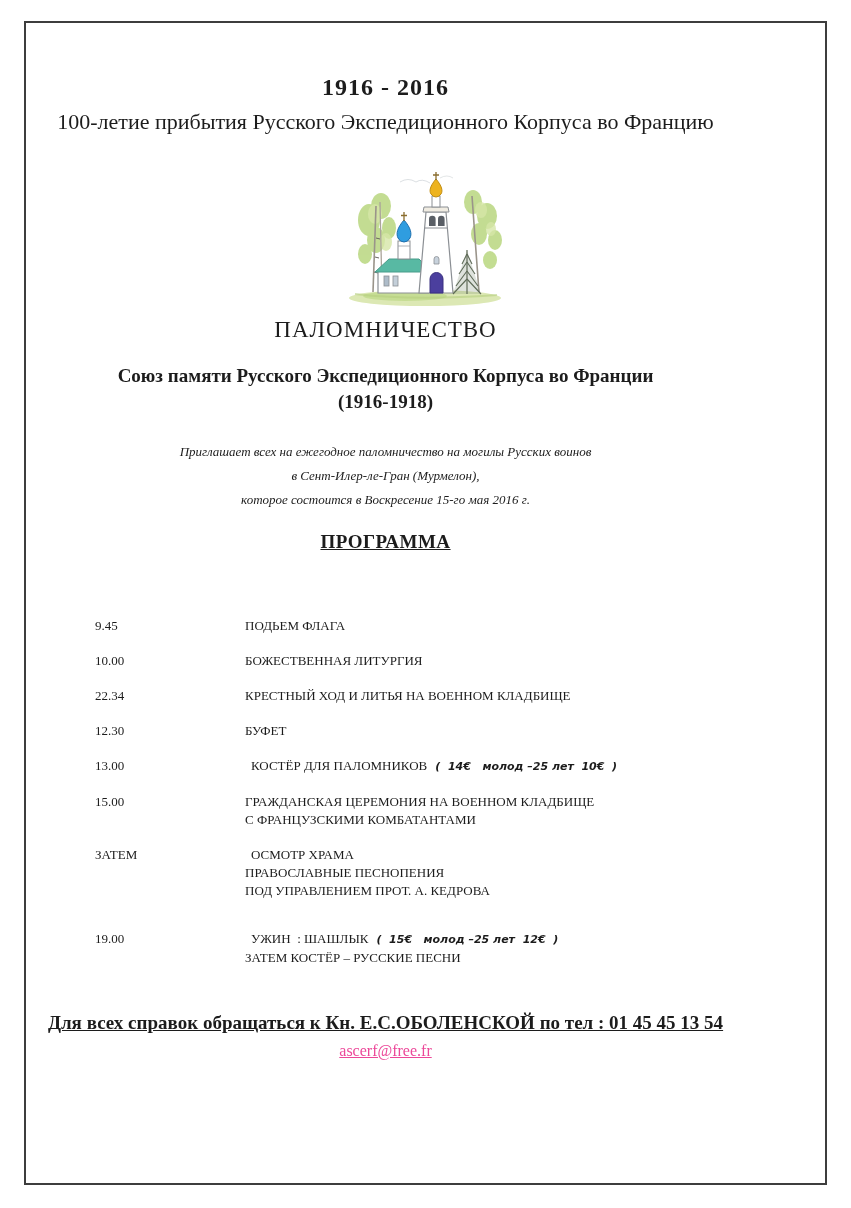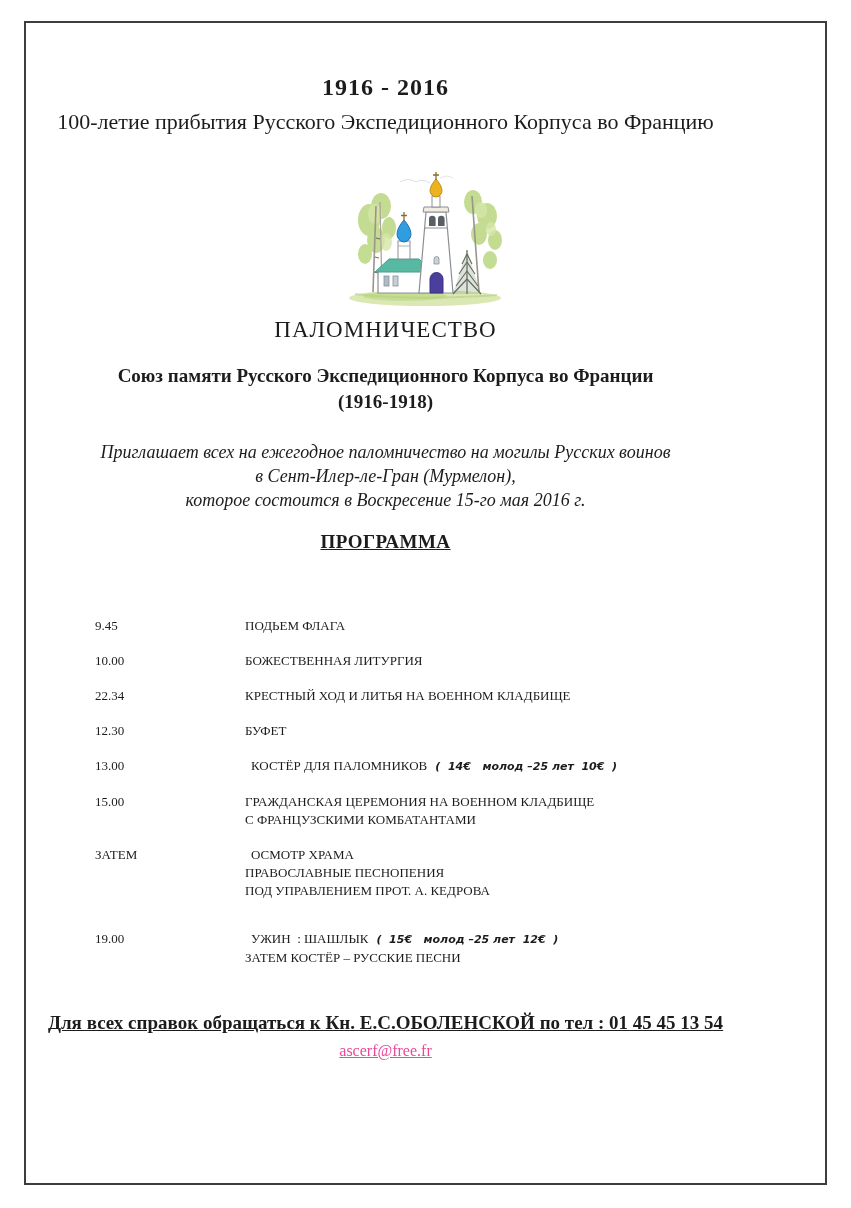--- a/index.html
+++ b/index.html
@@ -18,21 +18,21 @@
     width: 799px; height: 1160px;
     border: 2px solid #3d3d3d;
   }
   .centered { position: absolute; left: 26px; width: 719px; text-align: center; }
 
   .title   { top: 74px;  font-size: 24px; font-weight: bold; letter-spacing: 1px; margin: 0; }
   .subtitle{ top: 107px; font-size: 22px; line-height: 30px; }
   .church  { position: absolute; top: 170px; left: 50%; transform: translateX(-50%); width: 162px; height: 140px; }
   .heading { top: 317px; font-size: 23px; letter-spacing: 1px; }
   .org     { top: 363px; font-size: 19px; font-weight: bold; line-height: 26px; }
-  .invite  { top: 440px; font-size: 18px; font-style: italic; line-height: 24px; }
+  .invite  { top: 440px; font-size: 13px; font-style: italic; line-height: 24px; }
   .program-heading { top: 531px; font-size: 19px; font-weight: bold; text-decoration: underline; letter-spacing: 0.5px; }
 
   .program { position: absolute; top: 617px; left: 95px; width: 700px; font-size: 13px; }
   .row { display: flex; margin-bottom: 17px; }
   .row.gap-after { margin-bottom: 30px; }
   .time { width: 150px; flex: 0 0 150px; line-height: 18px; }
   .desc { flex: 1; line-height: 18px; }
   .desc .line { white-space: pre; }
   .desc .line.indent { padding-left: 6px; }
   .price {

